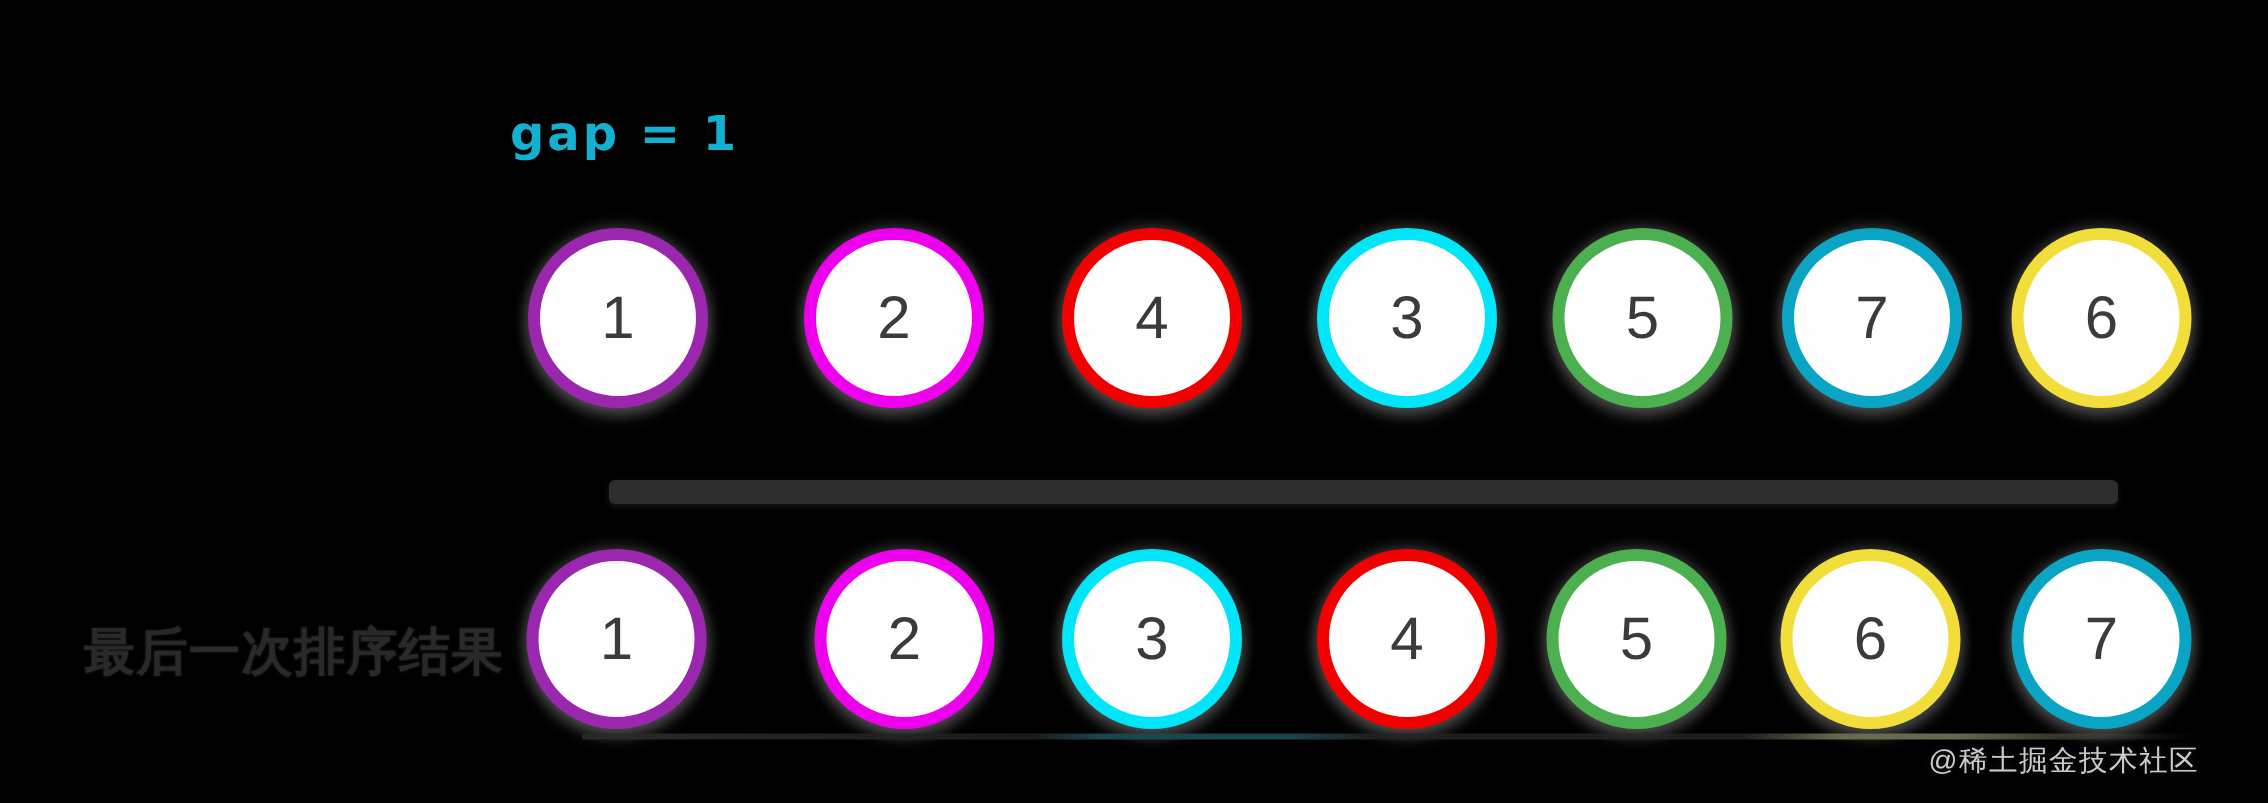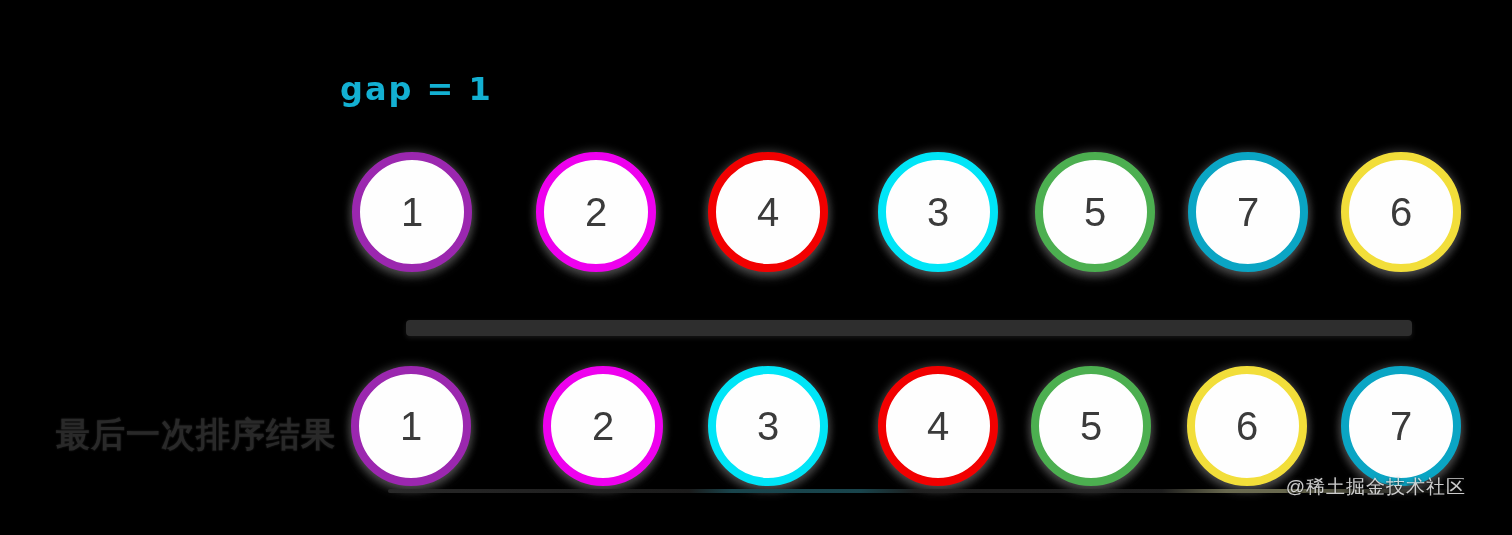--- a/index.html
+++ b/index.html
@@ -82,21 +82,21 @@
       rgba(26,72,80,.95) 44%,
       rgba(34,34,34,.85) 49%,
       rgba(42,42,42,.7) 72%,
       rgba(110,110,82,.95) 78%,
       rgba(110,110,82,.95) 85%,
       rgba(80,80,66,.6) 92%,
       rgba(40,40,40,0) 100%);
   }
   
   .watermark{
-    position:absolute;right:46px;top:474px;
+    position:absolute;right:46px;top:494px;
     font-size:19px;letter-spacing:1px;
     color:rgba(238,238,238,.85);
     text-shadow:0 1px 2px rgba(0,0,0,.8), 0 0 4px rgba(90,90,90,.4);
     white-space:nowrap;
   }
 </style>
 </head>
 <body>
 
 <div class="canvas">

